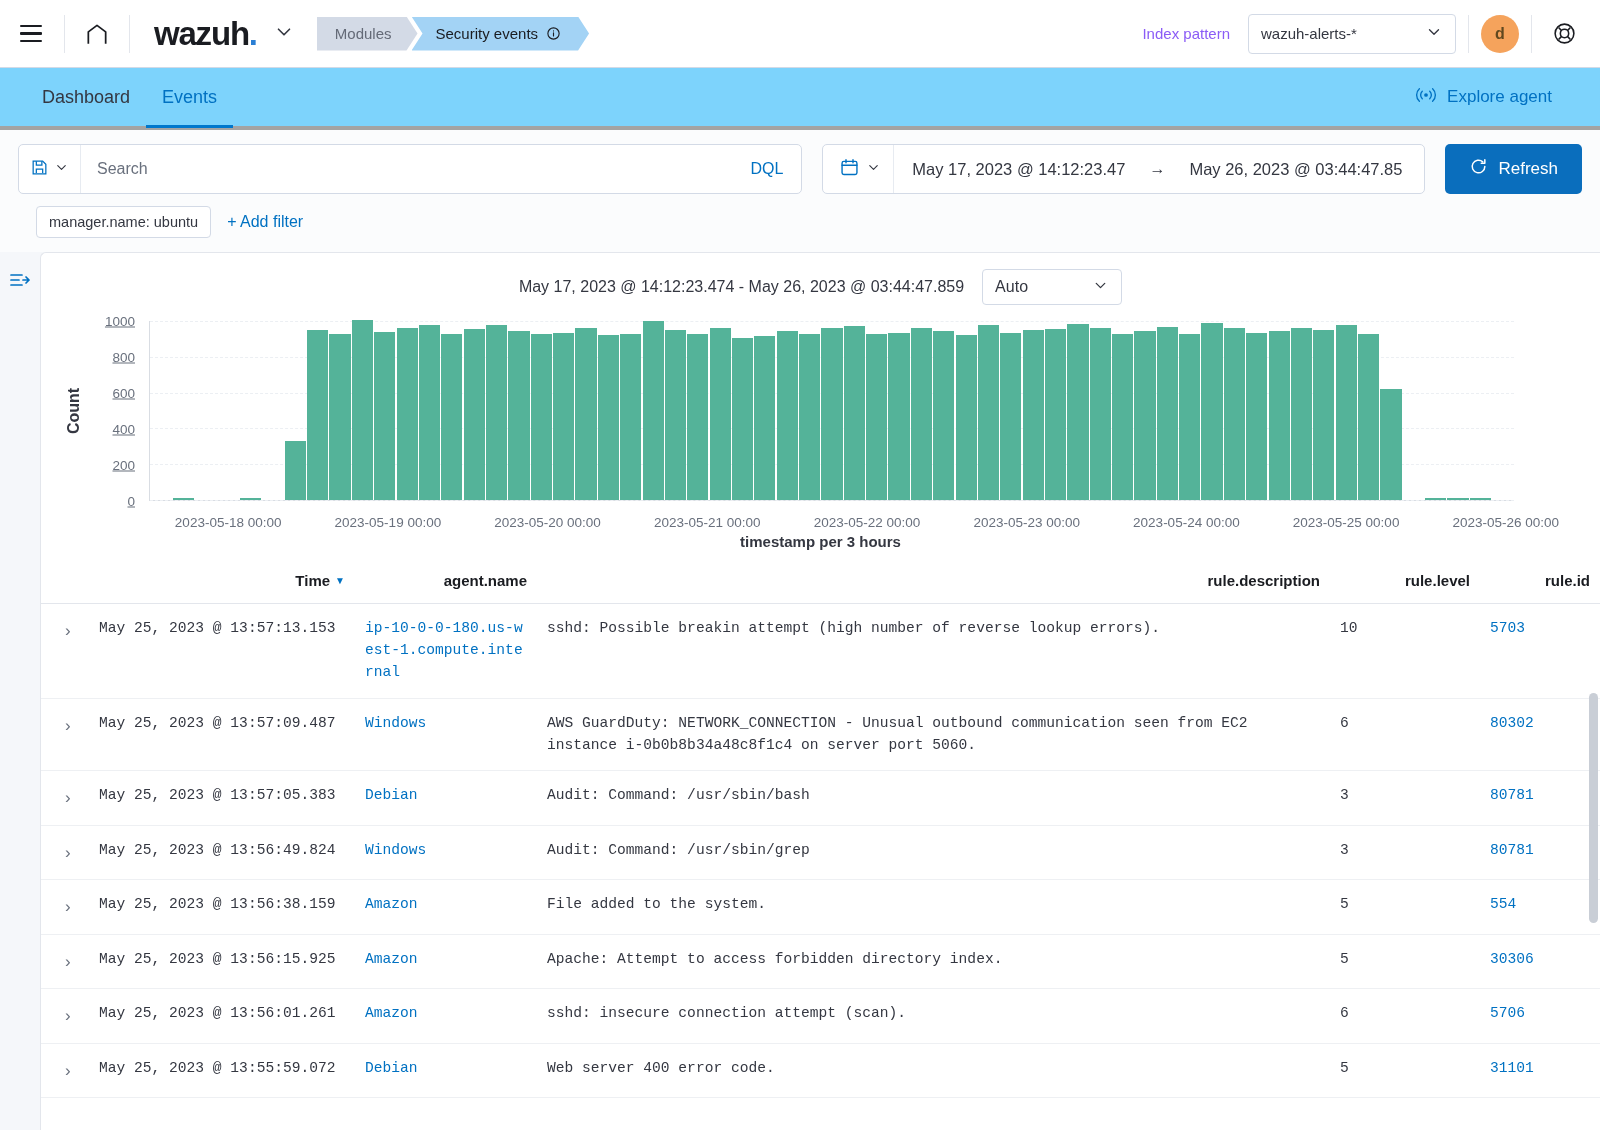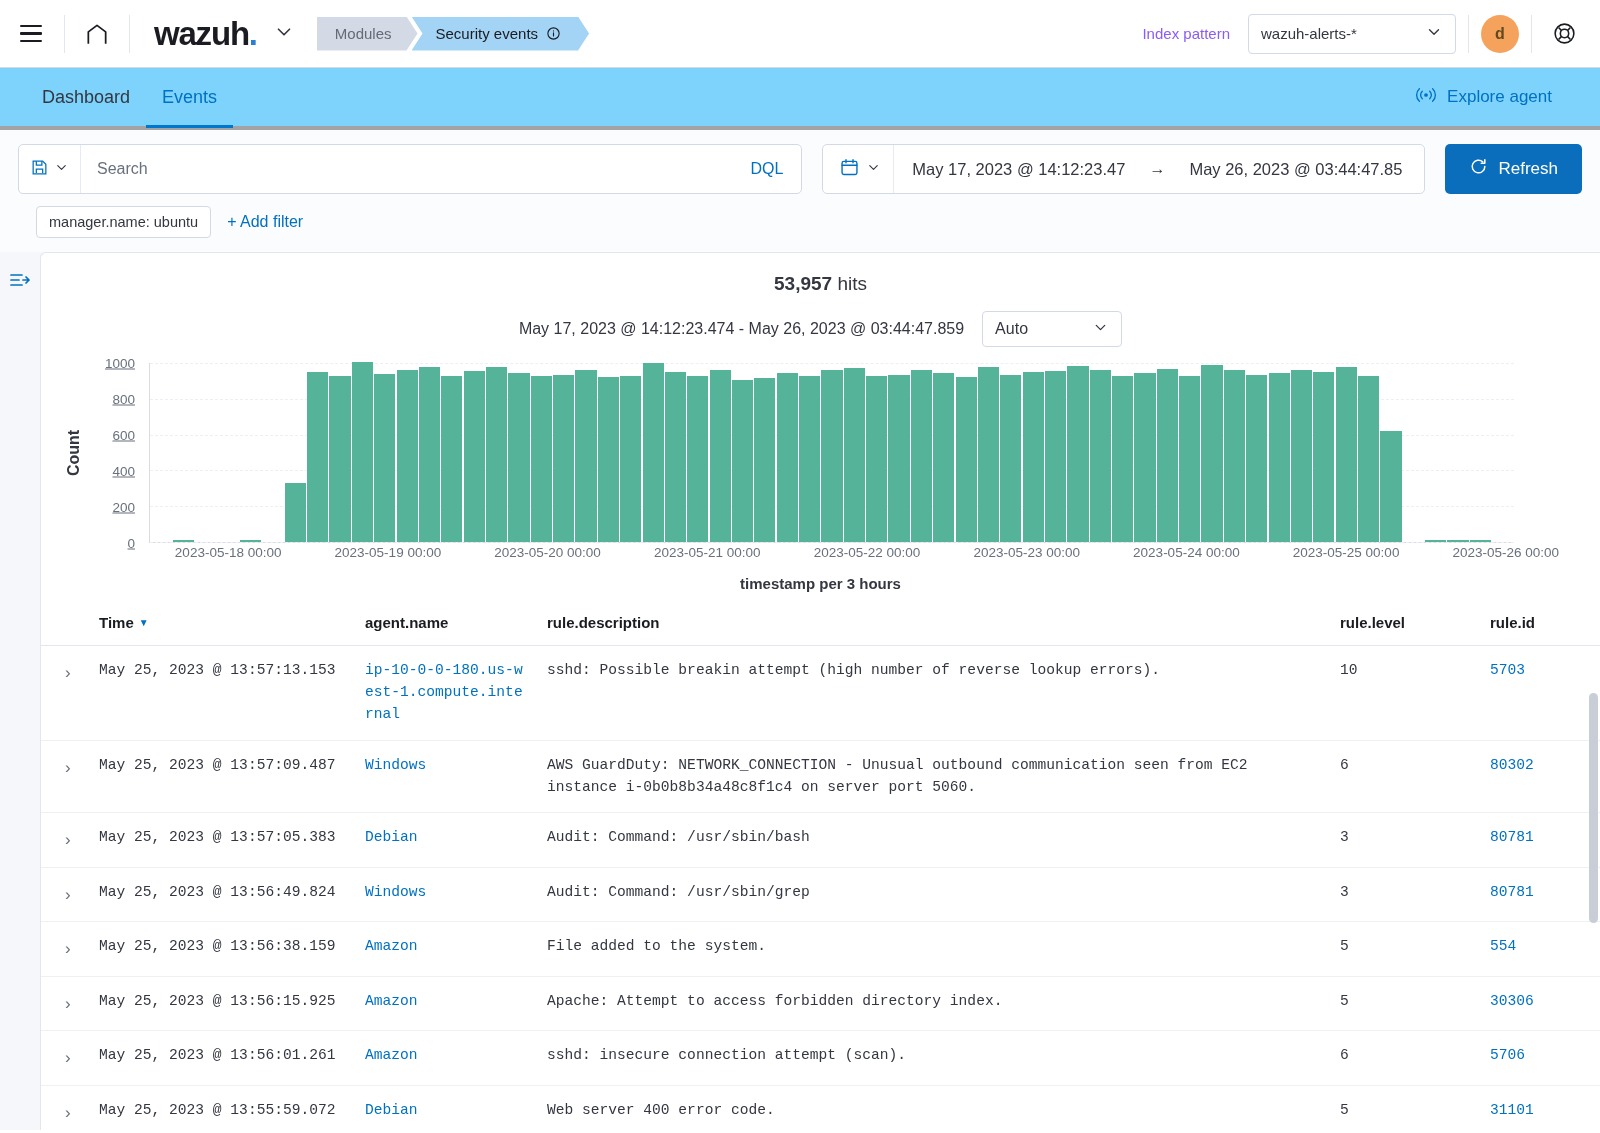--- a/index.html
+++ b/index.html
@@ -125,26 +125,26 @@
   .yaxis { position: absolute; left: 0; top: 0; bottom: 0; width: 46px; }
   .ytick { position: absolute; right: 8px; transform: translateY(-50%);
     font-size: 13.5px; color: #69707d; text-decoration: underline; }
   .plot { position: absolute; left: 52px; right: 0; top: 0; bottom: 0;
     border-left: 1px solid #d9dde3; border-bottom: 1px solid #d9dde3; }
   .gridline { position: absolute; left: 0; right: 0; border-top: 1px dashed #eceff3; }
   .bars { position: absolute; left: 0; right: 0; bottom: 0; top: 0;
     display: flex; align-items: flex-end; }
   .bar { background: #54b399; flex: 1; margin: 0 0.6px; }
   .xaxis { position: absolute; left: 52px; right: 0; top: 182px; height: 24px; }
-  .xtick { position: absolute; transform: translateX(-50%); font-size: 13.5px; color: #69707d; white-space: nowrap; }
+  .xtick { position: absolute; transform: translateX(-50%); font-size: 13.5px; color: #69707d; white-space: nowrap; margin-top: 12px; }
   .xtitle { text-align: center; font-size: 15px; font-weight: 700; color: #343741; margin-top: 32px; }
 
   
   .tbl { width: 100%; border-collapse: collapse; margin-top: 14px; table-layout: fixed; }
-  .tbl th { text-align: left; font-size: 15px; font-weight: 700; color: #1a1c21;
+  .tbl th { text-align: right; font-size: 15px; font-weight: 700; color: #1a1c21;
     padding: 8px 10px 14px 10px; border-bottom: 1px solid #e3e6ec; }
   .tbl td { font-size: 14.6px; vertical-align: top; padding: 14px 10px;
     border-bottom: 1px solid #eef0f3; color: #343741; line-height: 1.5; }
   .c-exp { width: 48px; }
   .c-time { width: 266px; }
   .c-agent { width: 182px; }
   .c-desc { width: auto; }
   .c-lvl { width: 150px; }
   .c-id { width: 120px; }
   .expander { color: #69707d; cursor: pointer; font-size: 17px; padding-left: 14px; }
@@ -295,24 +295,20 @@
   <div class="rail">
     <div class="rail-icon">
       <svg width="24" height="24" viewBox="0 0 24 24" fill="none" stroke="#0071c2" stroke-width="1.7">
         <path d="M3 7h11M3 12h8M3 17h11" stroke-linecap="round"></path>
         <path d="M15 12h6M18 9l3 3-3 3" stroke-linecap="round" stroke-linejoin="round"></path>
       </svg>
     </div>
   </div>
 
   <div class="panel">
-    <div class="hits">
-      <b>53,957</b>
-      <span>hits</span>
-    </div>
 
     <div class="chart-sub">
       <span class="chart-range">May 17, 2023 @ 14:12:23.474 - May 26, 2023 @ 03:44:47.859</span>
       <div class="interval-select">
         <span>Auto</span>
         <span>
           <svg width="17" height="17" viewBox="0 0 24 24" fill="none" stroke="#343741" stroke-width="1.8">
             <path d="M6 9l6 6 6-6" stroke-linecap="round" stroke-linejoin="round"></path>
           </svg>
         </span>

